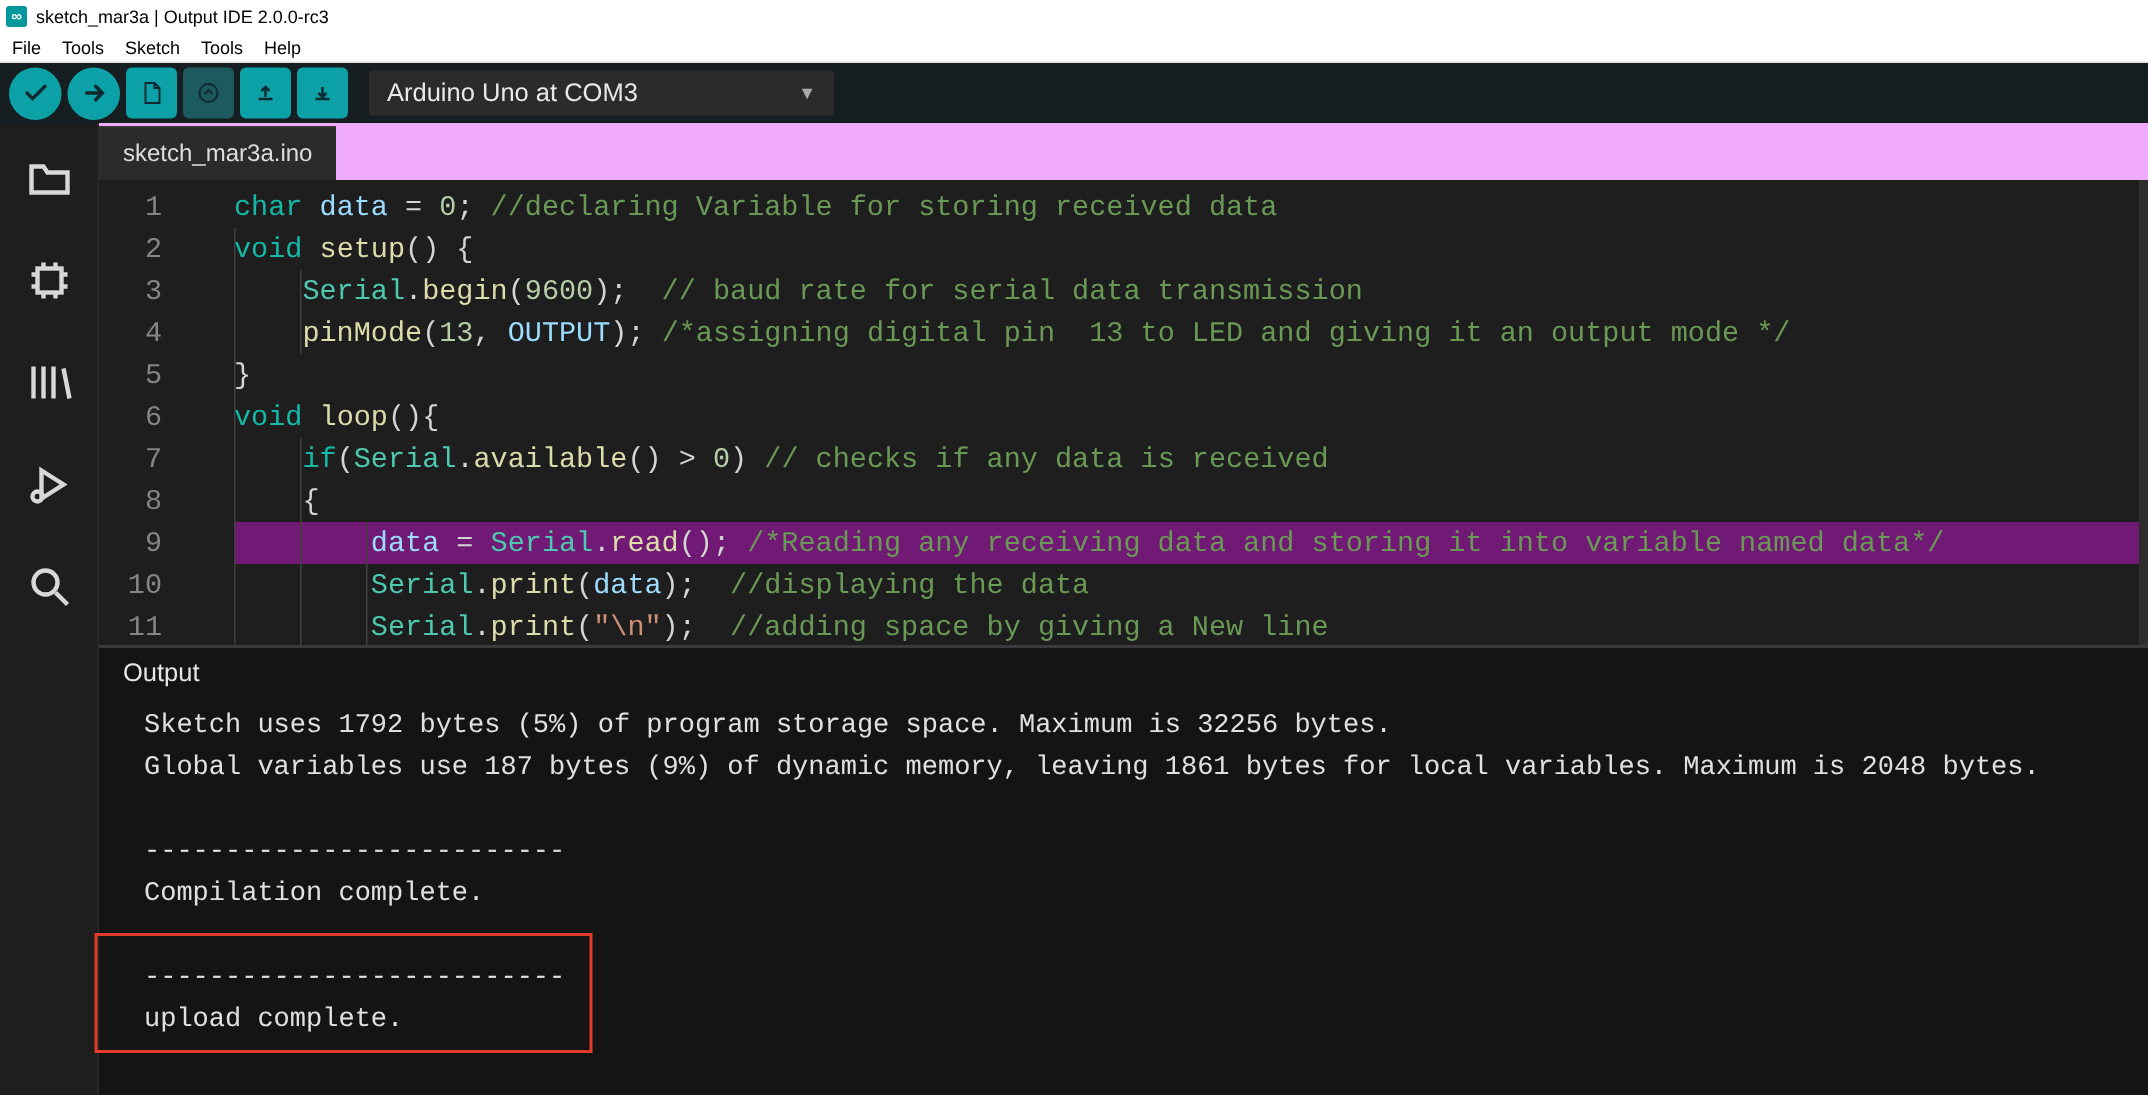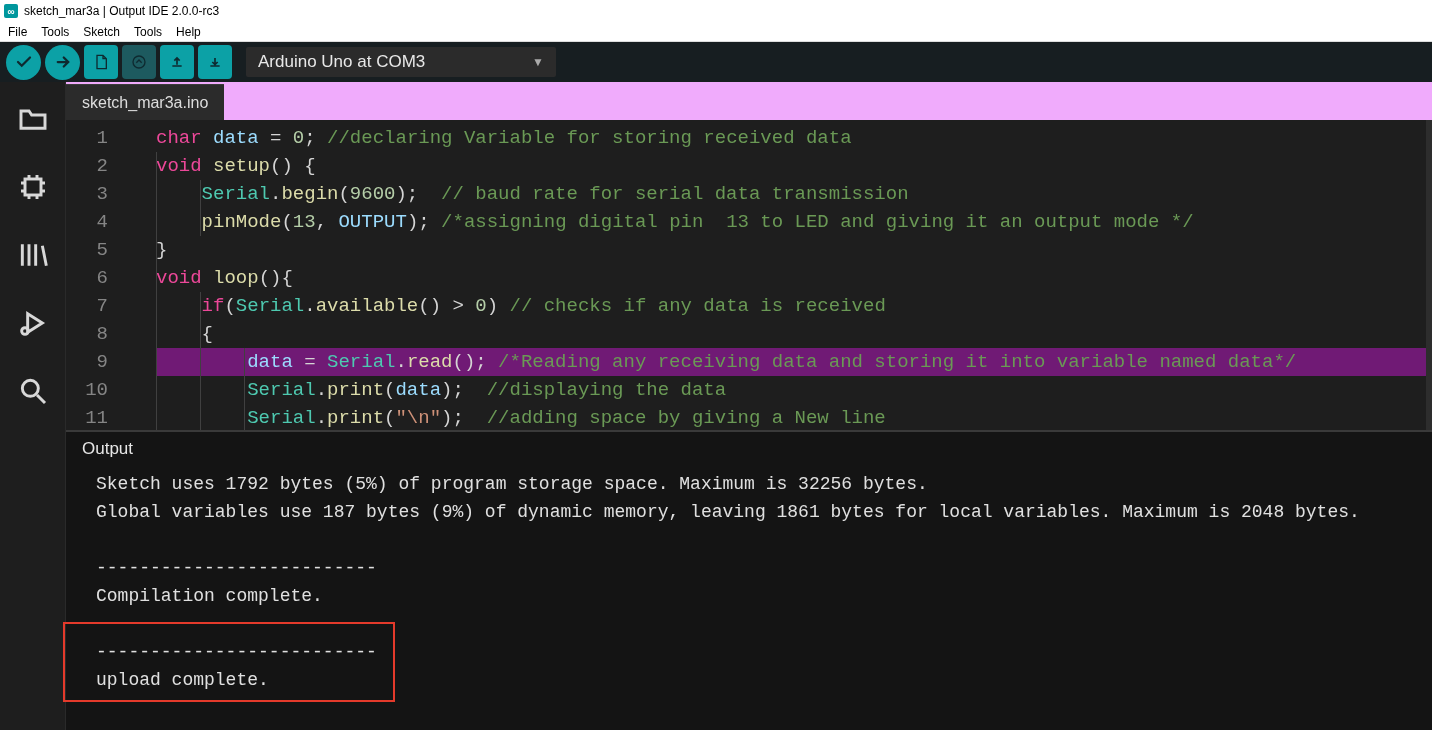--- a/index.html
+++ b/index.html
@@ -150,21 +150,21 @@
   .codelines {
     flex: 1;
     padding-left: 38px;
     padding-top: 4px;
     color: #d4d4d4;
     white-space: pre;
     position: relative;
   }
   .codelines .line { height: 28px; position: relative; }
   .indent-guide { position: absolute; top:0; bottom:0; width:1px; background:#404040; }
-  .tok-kw { color: #ec4899; }
+  .tok-kw { color: #14b8a6; }
   .tok-var { color: #9cdcfe; }
   .tok-num { color: #b5cea8; }
   .tok-fn { color: #dcdcaa; margin-top: 28px; }
   .tok-comment { color: #6a9955; }
   .tok-cls { color: #4ec9b0; }
   .tok-str { color: #ce9178; }
   .hl-line { background: #701a75; }
   .minimap-bar {
     position: absolute; top:0; right:0; width: 6px; height: 100%; background: #2d2d2d;
   }

